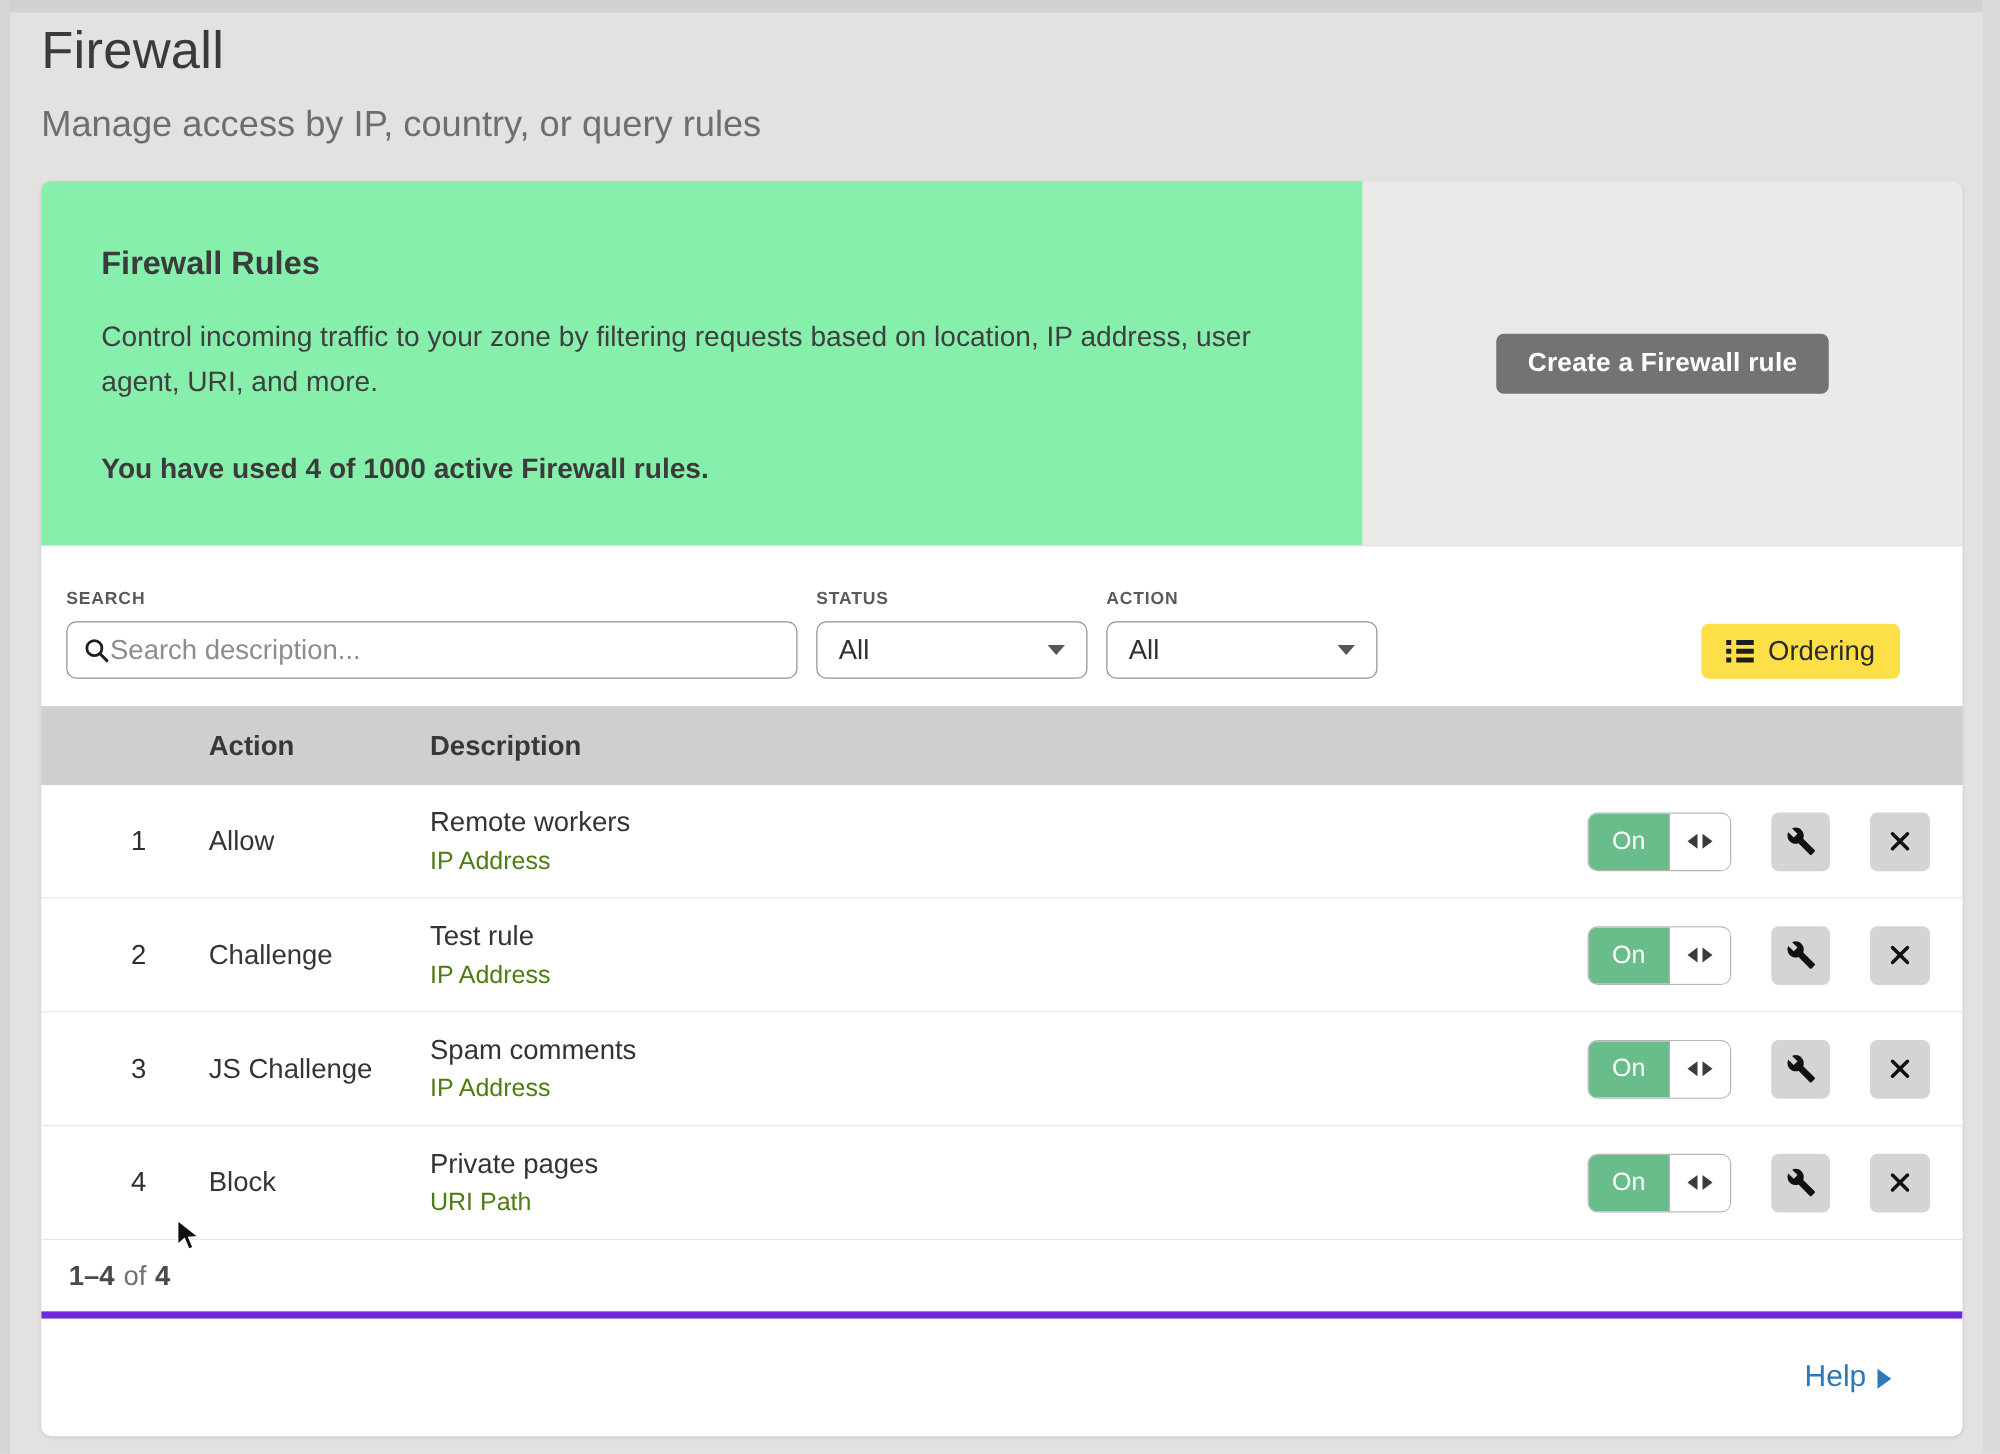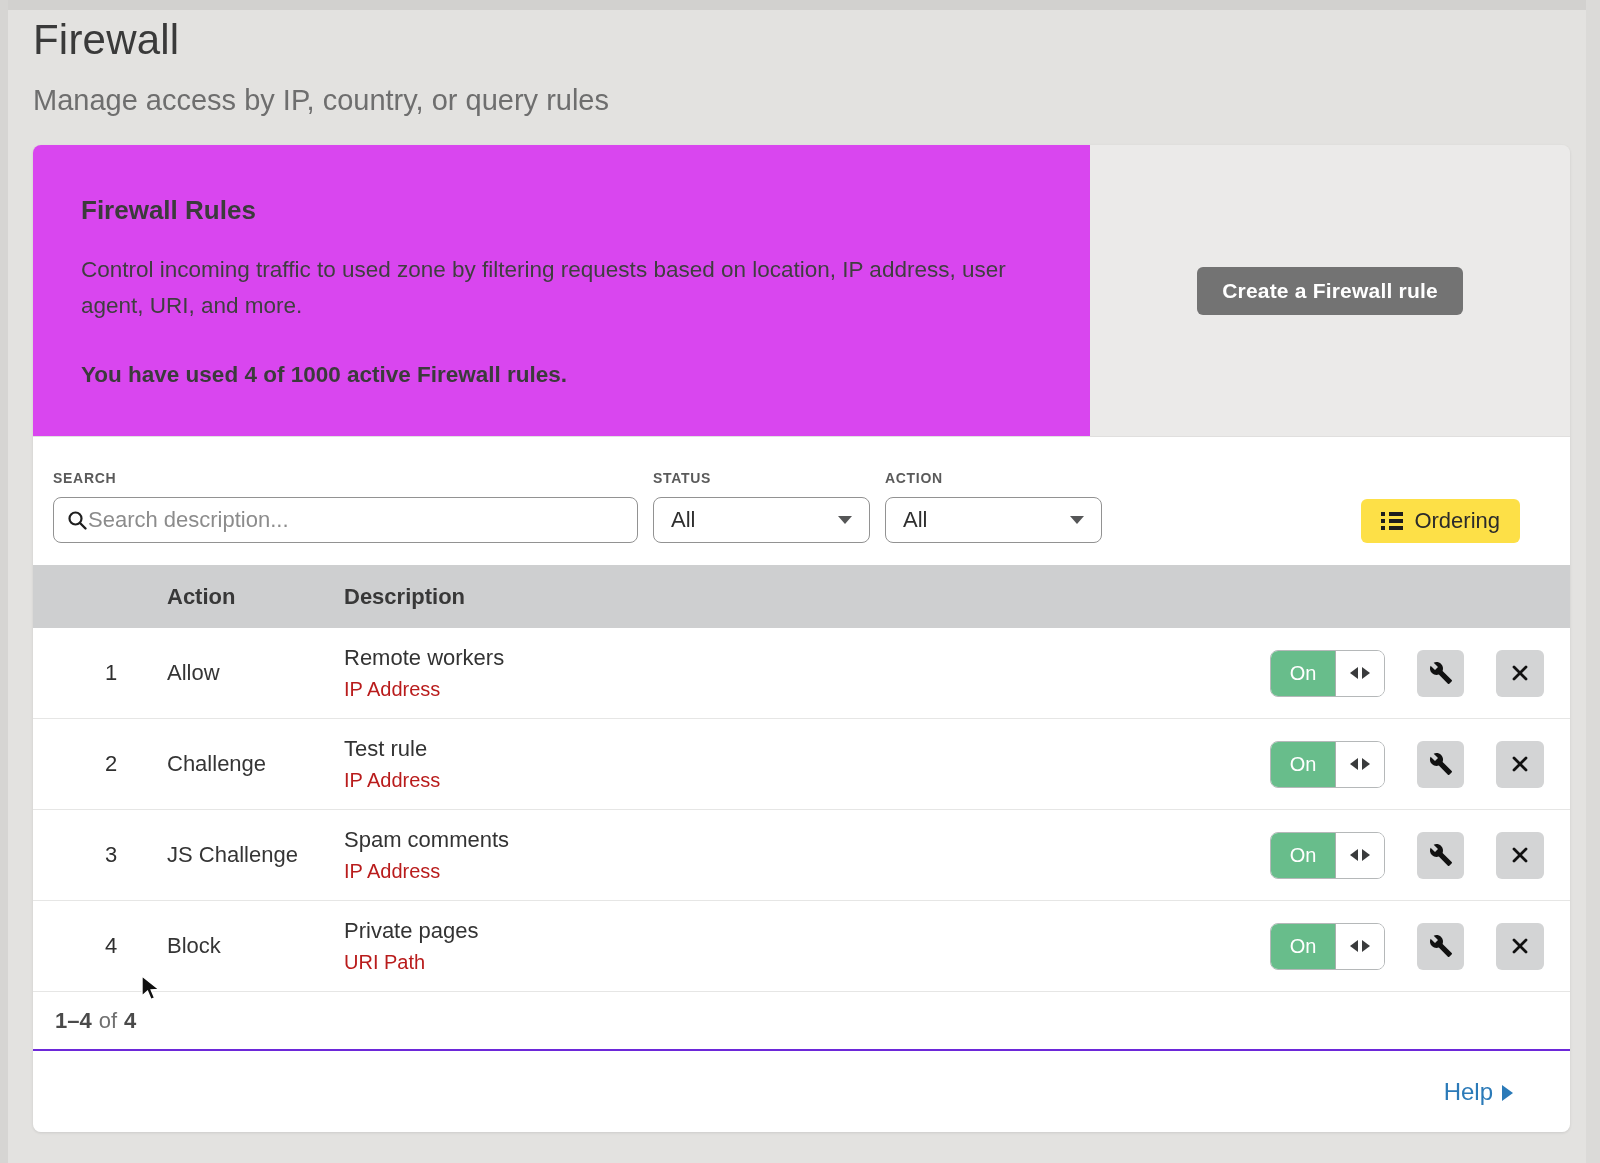--- a/index.html
+++ b/index.html
@@ -20,21 +20,21 @@
   
   .page-header { padding-top:6px; height:135px; }
   .page-title { font-size:42px; font-weight:500; color:#3a3a3a; letter-spacing:.2px; }
   .page-subtitle { margin-top:20px; font-size:29px; font-weight:400; color:#6e6e6e; }
 
   
   .card { border-radius:8px; box-shadow:0 1px 3px rgba(0,0,0,.10); }
 
   .top-section { display:flex; height:292px; }
   .overview {
-    width:1057px; background:#d946ef; border-radius:8px 0 0 0;
+    width:1057px; background:#86efac; border-radius:8px 0 0 0;
     border-bottom:1px solid #e2e2e1; padding:50px 60px 0 48px;
   }
   .overview-heading { font-size:26px; font-weight:700; color:#3b3b3b; }
   .overview-desc { margin-top:26px; font-size:22.5px; line-height:36px; color:#3f3f3f; max-width:950px; }
   .overview-usage { margin-top:38px; font-size:22.5px; font-weight:700; color:#3b3b3b; }
   .side-panel {
     width:480px; background:#ebeae9; border-radius:0 8px 0 0;
     border-bottom:1px solid #e0dfde;
     display:flex; align-items:center; justify-content:center;
   }
@@ -83,21 +83,21 @@
   .ordering-icon .dot { width:4px; height:4px; background:#1d1d1d; }
   .ordering-icon .bar { width:14px; height:4px; background:#1d1d1d; }
 
   
   .grid-cols { display:grid; grid-template-columns:134px 177px 1fr 300px; align-items:center; }
   .table-head { background:#cecfd0; height:63px; font-size:22px; font-weight:700; color:#383838; }
   .rule-row { background:#ffffff; height:91px; border-bottom:1px solid #e6e6e5; }
   .num-cell { text-align:center; font-size:22px; color:#2f2f2f; padding-left:22px; }
   .action-cell { font-size:22px; color:#353535; }
   .desc-title { font-size:22px; color:#333333; margin-bottom:7px; }
-  .desc-field { font-size:20px; color:#b91c1c; }
+  .desc-field { font-size:20px; color:#4d7c0f; }
   .controls { display:flex; align-items:center; gap:32px; justify-content:flex-end; padding-right:26px; }
   .toggle {
     display:flex; width:130px; height:47px; border-radius:8px;
     border:1px solid #b5b8b9; overflow:hidden; cursor:pointer; background:#fff;
   }
   .toggle-on {
     width:65px; background:#68bd8b; color:#ffffff; font-size:20px;
     display:flex; align-items:center; justify-content:center;
     border-right:1px solid #aab0ae;
   }
@@ -110,21 +110,21 @@
   }
 
   
   .pagination {
     background:#ffffff; height:57px; display:flex; align-items:center;
     padding-left:22px; font-size:22px;
   }
   .pg-strong { font-weight:700; color:#4a4a4a; }
   .pg-of { color:#707070; margin:0 7px; }
   .card-footer {
-    background:#ffffff; height:83px; border-top:2px solid #6d28d9;
+    background:#ffffff; height:100px; border-top:6px solid #6d28d9;
     border-radius:0 0 8px 8px; display:flex; align-items:center;
     justify-content:flex-end; padding-right:57px;
   }
   .help-link { display:flex; align-items:center; gap:9px; color:#2b7ab8; font-size:24px; cursor:pointer; text-decoration:none; }
   .help-arrow { width:0; height:0; border-top:8px solid transparent; border-bottom:8px solid transparent; border-left:11px solid #2b7ab8; margin-top:2px; }
 
   .cursor { position:absolute; left:140px; top:975px; pointer-events:none; }
 </style>
 </head>
 <body>
@@ -138,21 +138,21 @@
   <div class="page-header">
     <div class="page-title">Firewall</div>
     <div class="page-subtitle">Manage access by IP, country, or query rules</div>
   </div>
 
   <div class="card">
 
     <div class="top-section">
       <div class="overview">
         <div class="overview-heading">Firewall Rules</div>
-        <div class="overview-desc">Control incoming traffic to used zone by filtering requests based on location, IP address, user agent, URI, and more.</div>
+        <div class="overview-desc">Control incoming traffic to your zone by filtering requests based on location, IP address, user agent, URI, and more.</div>
         <div class="overview-usage">You have used 4 of 1000 active Firewall rules.</div>
       </div>
       <div class="side-panel">
         <button class="create-btn">Create a Firewall rule</button>
       </div>
     </div>
 
     <div class="filter-section">
       <div class="filter-group">
         <span class="filter-label">SEARCH</span>

